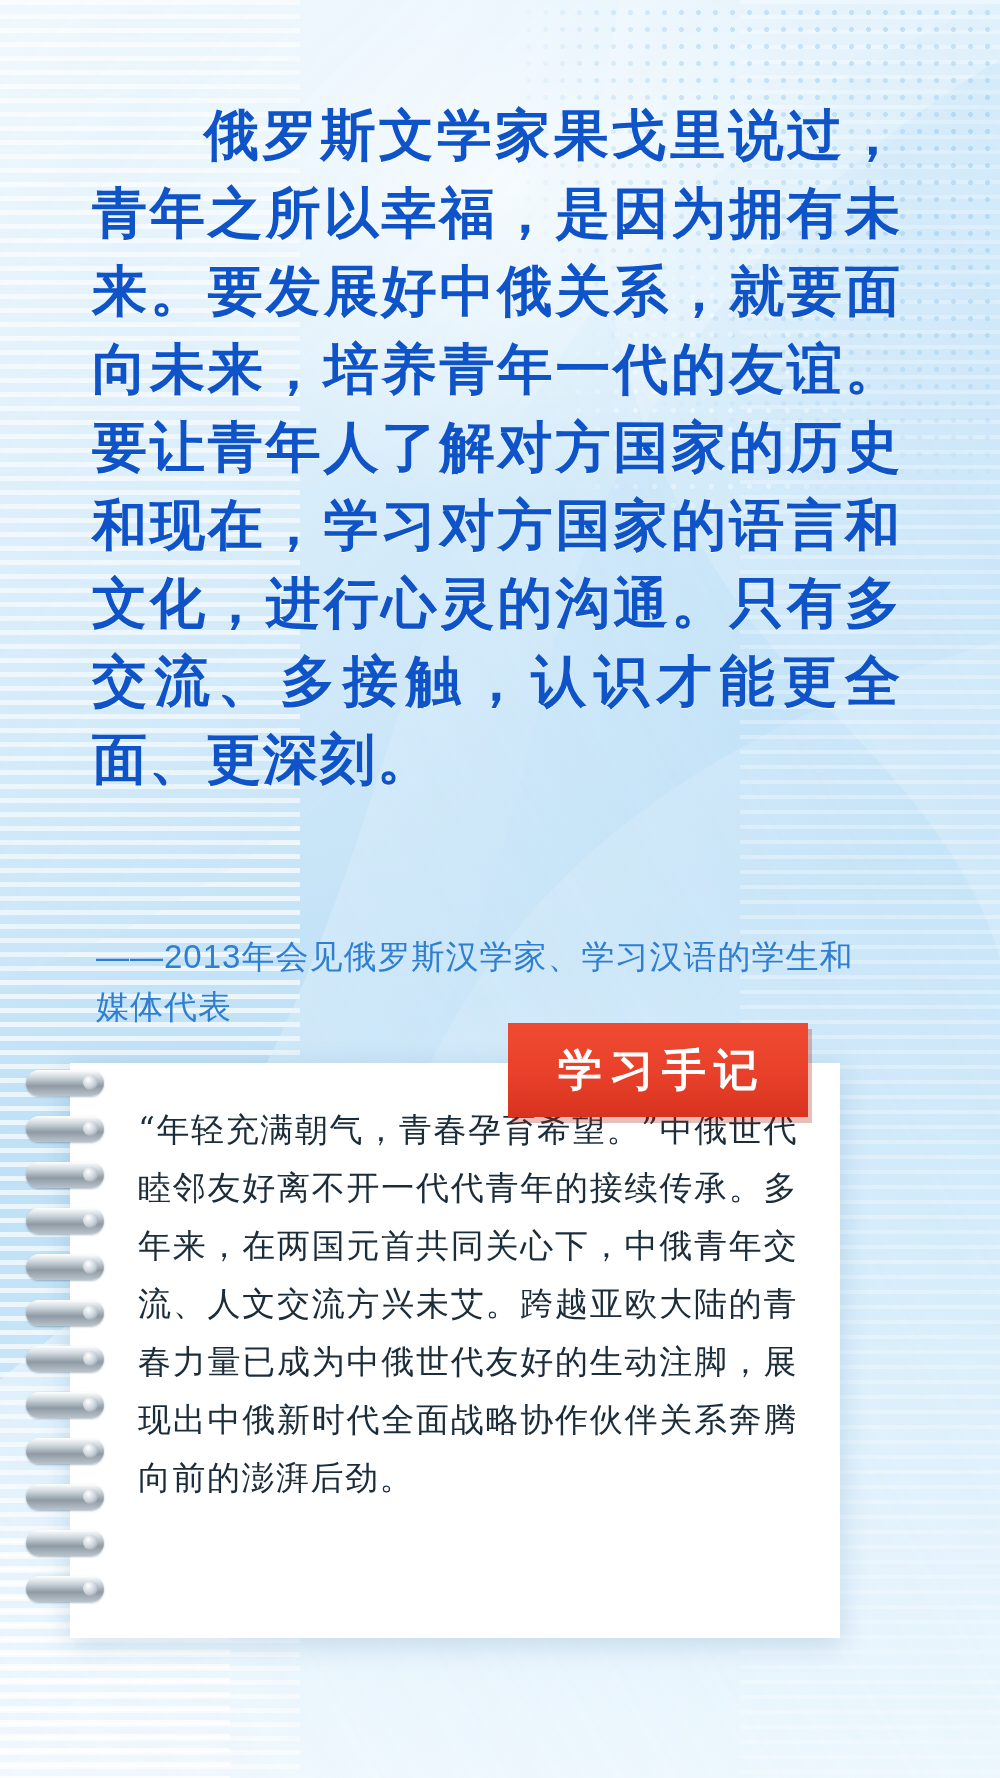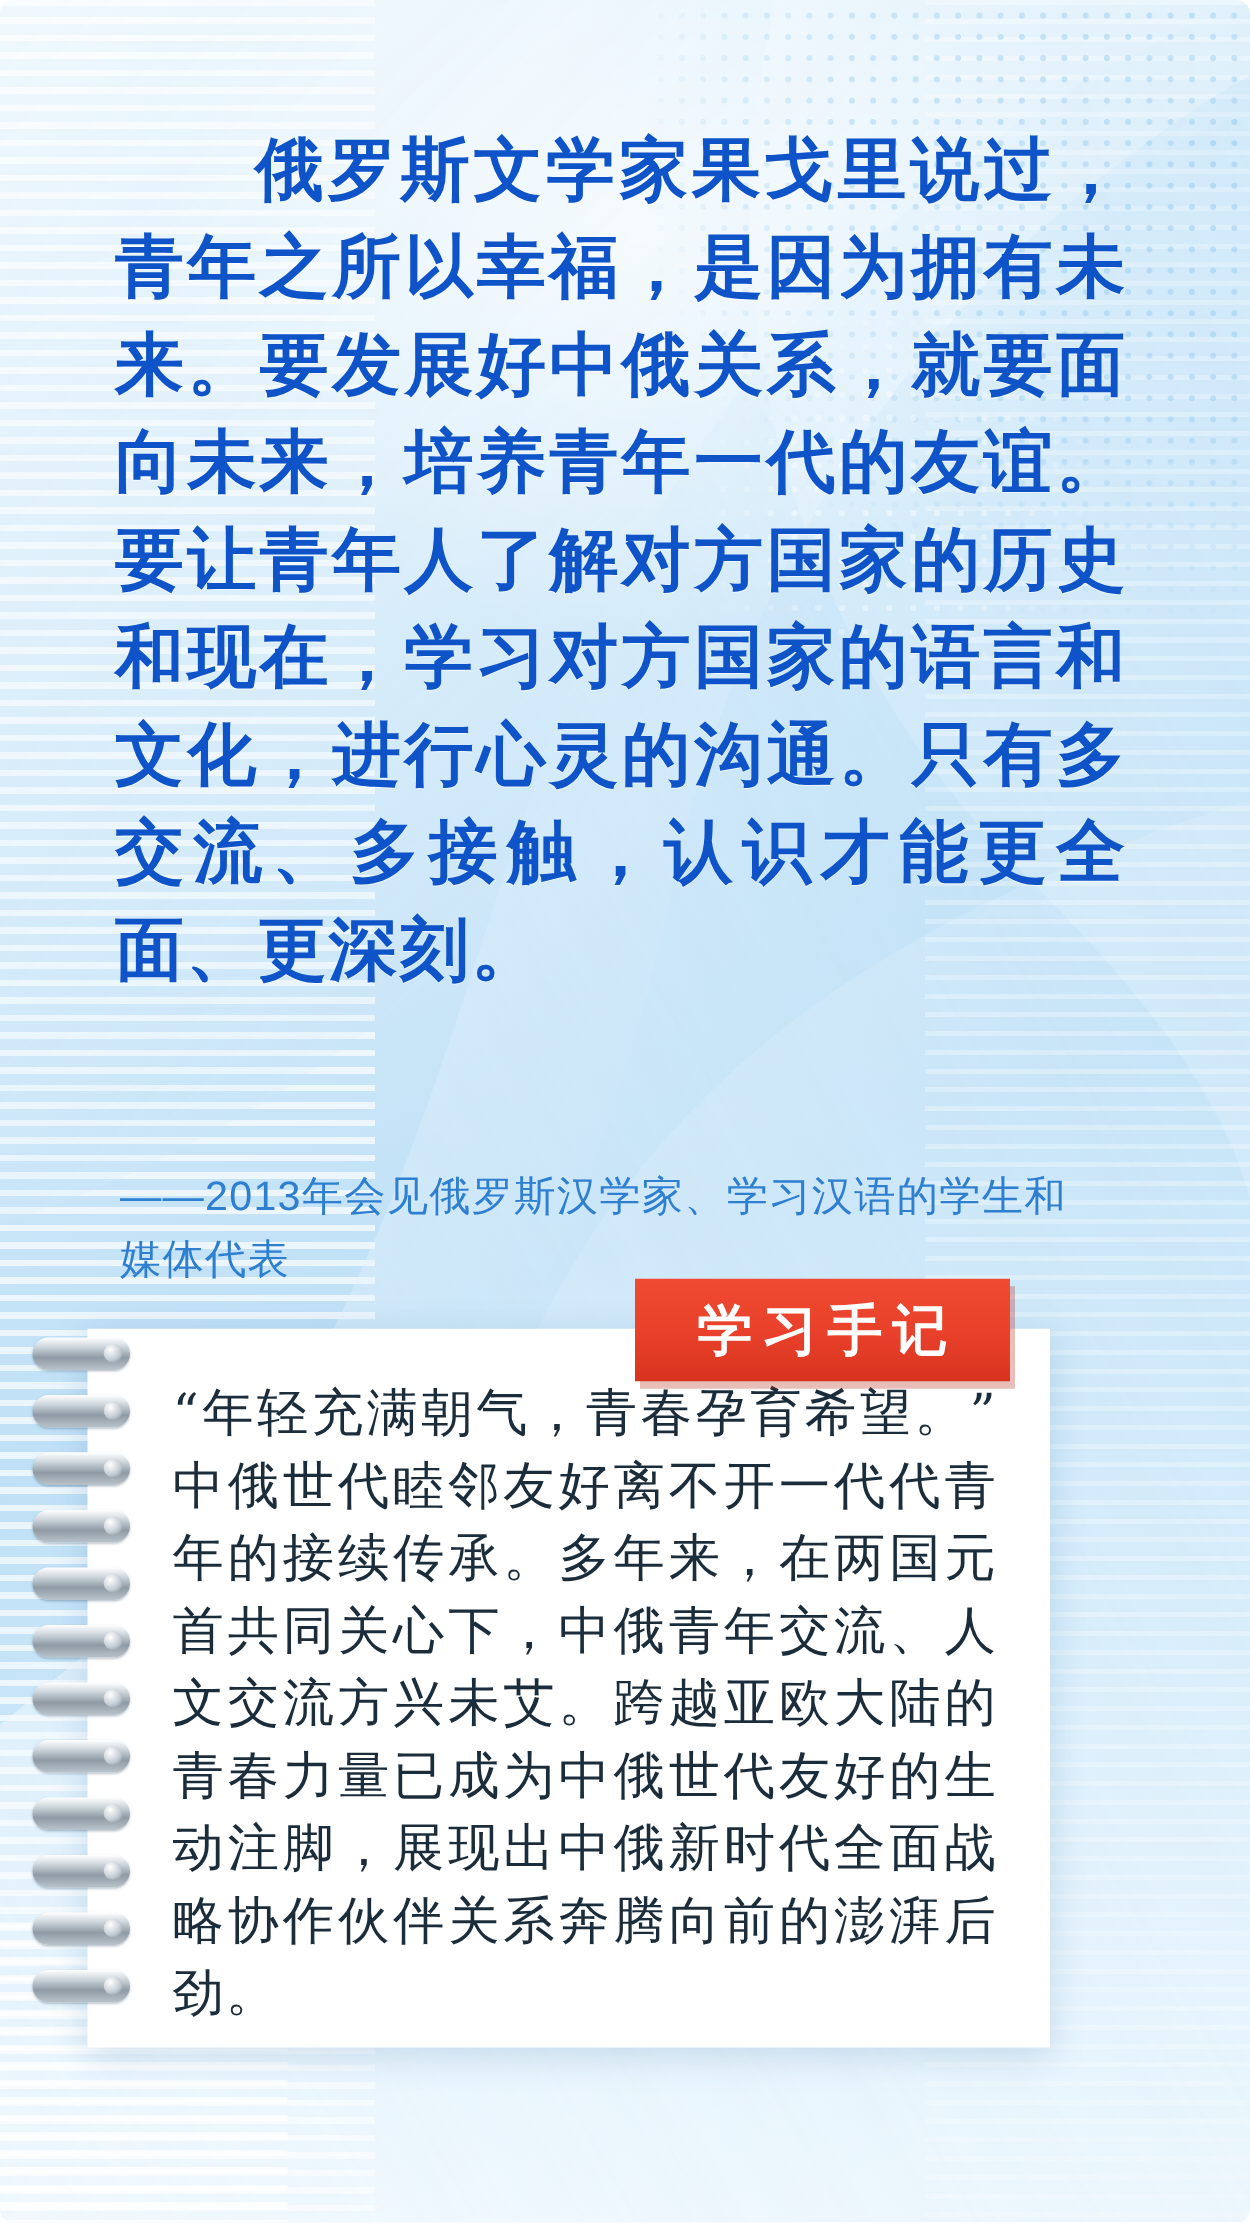--- a/index.html
+++ b/index.html
@@ -13,21 +13,20 @@
     font-family: "Liberation Sans", sans-serif;
     background: #ffffff;
   }
 
   #poster {
     position: relative;
     width: 1000px;
     height: 1778px;
     overflow: hidden;
     background: linear-gradient(160deg, #eaf6fd 0%, #dff0fb 18%, #cfe8f9 38%, #bfe0f6 55%, #cfe9fa 72%, #e6f4fd 88%, #f4fbfe 100%);
-    border-radius: 11px;
   }
 
   
   .bg-layer { position: absolute; pointer-events: none; }
 
   .bg-stripes-left {
     left: 0; top: 0; width: 300px; height: 1778px;
     background: repeating-linear-gradient(
       to bottom,
       rgba(255,255,255,0.75) 0px,
@@ -106,21 +105,21 @@
     line-height: 50px;
     letter-spacing: 1px;
   }
 
   
   .badge {
     position: absolute;
     left: 508px;
     top: 1023px;
     width: 300px;
-    height: 82px;
+    height: 94px;
     background: linear-gradient(180deg, #f04b32 0%, #e8402a 55%, #d8331f 100%);
     box-shadow: 4px 6px 0 rgba(180,40,24,0.30);
     display: flex;
     align-items: center;
     justify-content: center;
     z-index: 6;
   }
   .badge-text {
     color: #ffffff;
     font-family: "DejaVu Serif", "Liberation Serif", serif;
@@ -144,21 +143,21 @@
   .notepad-inner {
     position: absolute;
     left: 68px;
     top: 38px;
     right: 42px;
     bottom: 30px;
   }
   .note-text {
     color: #1b2c3a;
     font-family: "DejaVu Serif", "Liberation Serif", serif;
-    font-size: 41px;
+    font-size: 33px;
     line-height: 58px;
     letter-spacing: 1.5px;
     text-align: justify;
     text-align-last: left;
   }
 
   
   .spiral {
     position: absolute;
     left: 26px;

